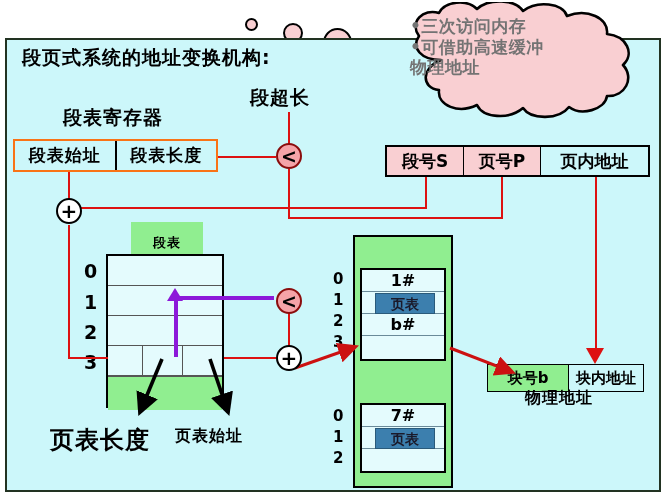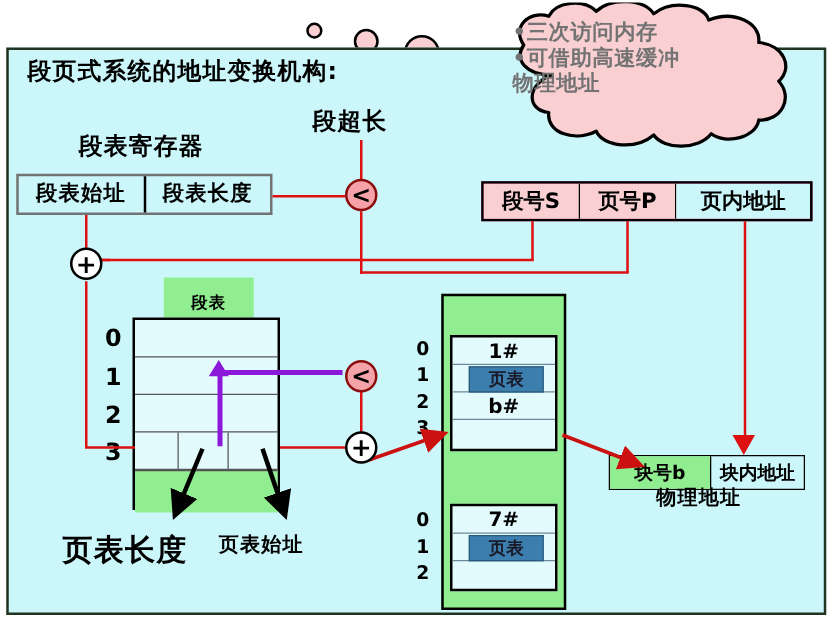--- a/index.html
+++ b/index.html
@@ -18,28 +18,28 @@
       white-space:nowrap;line-height:1;}
   #title{left:22px;top:48px;font-size:19px;font-weight:600;letter-spacing:1px;}
   #seg-reg-title{left:63px;top:108px;font-size:19px;font-weight:600;letter-spacing:1px;}
   #seg-over-label{left:250px;top:88px;font-size:19px;font-weight:600;letter-spacing:1px;}
   #phys-label{left:525px;top:390px;font-size:16px;font-weight:600;letter-spacing:1px;}
   #pt-len-label{left:50px;top:428px;font-size:24px;font-weight:600;letter-spacing:1px;}
   #pt-base-label{left:175px;top:428px;font-size:16px;font-weight:600;letter-spacing:1px;}
 
   
   #seg-reg{left:13px;top:139px;width:205px;height:33px;
-           border:2px solid #737373;background:#ccf7fa;display:flex;box-sizing:border-box;}
+           border:2px solid #f97316;background:#ccf7fa;display:flex;box-sizing:border-box;}
   #seg-reg .cell{flex:1;display:flex;align-items:center;justify-content:center;
                  font-size:17px;font-weight:600;letter-spacing:1px;}
   #seg-reg .cell.first{border-right:2px solid #000;}
 
   
   #laddr{left:385px;top:145px;width:265px;height:32px;border:2px solid #000;
-         display:flex;box-sizing:border-box;background:#ec4899;}
+         display:flex;box-sizing:border-box;background:#737373;}
   #laddr .seg{display:flex;align-items:center;justify-content:center;
               font-size:17px;font-weight:600;letter-spacing:0px;}
   #laddr .s{width:76px;background:#f9cfd2;border-right:1.5px solid #000;}
   #laddr .p{width:76px;background:#f9cfd2;border-right:1.5px solid #000;}
   #laddr .o{flex:1;background:#ccf7fa;}
 
   
   #segtab-label{left:131px;top:222px;width:72px;height:40px;background:#90ee90;
                 display:flex;align-items:center;justify-content:center;
                 font-size:13px;font-weight:600;letter-spacing:1px;}

